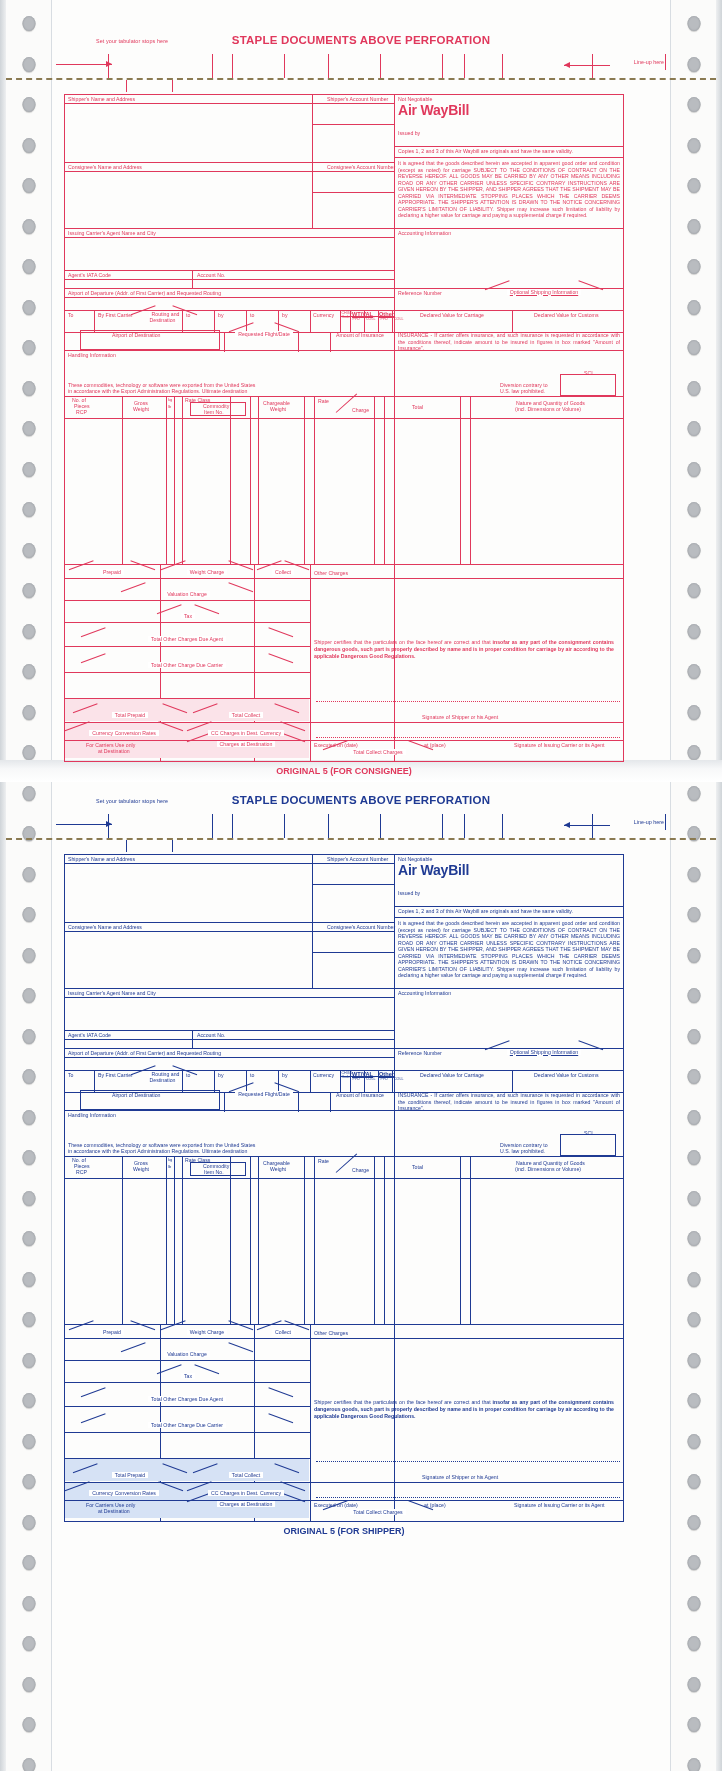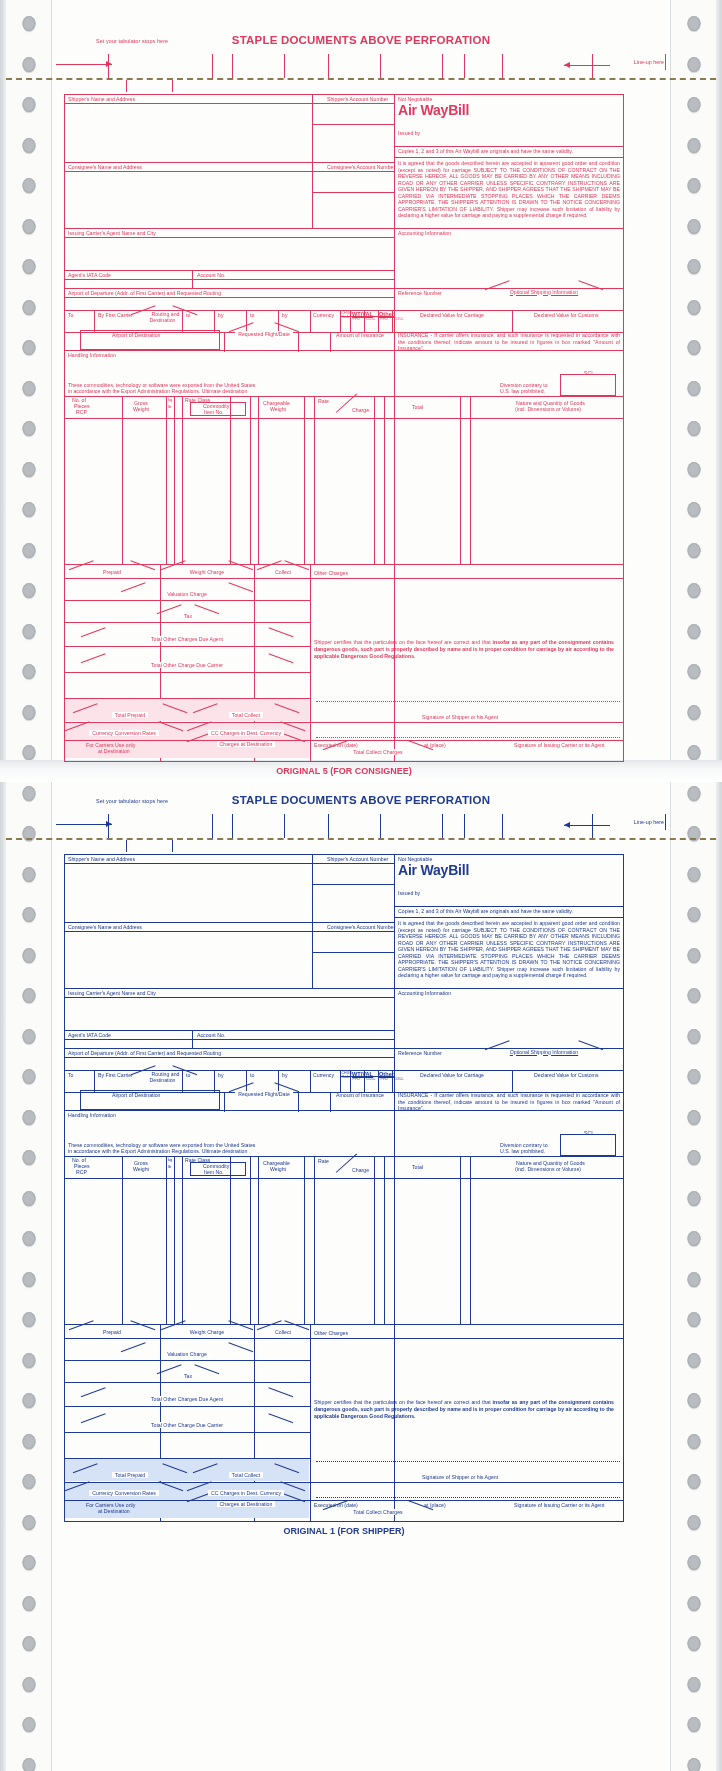--- a/index.html
+++ b/index.html
@@ -572,16 +572,16 @@
         <div class="t wrap" style="left: 250px; top: 545px; width: 300px; line-height: 1.3; text-align: justify; white-space: normal;"><span>Shipper certifies that the particulars on the face hereof are correct and that </span><span class="b">insofar as any part of the consignment contains dangerous goods, such part is properly described by name and is in proper condition for carriage by air according to the applicable Dangerous Good Regulations.</span></div>
         <div class="dotline" style="left: 252px; top: 607px; width: 304px;"></div>
         <div class="t " style="left: 358px; top: 620px;">Signature of Shipper or his Agent</div>
         <div class="l" style="left: 246px; top: 628px; width: 314px; height: 0.8px;"></div>
         <div class="dotline" style="left: 252px; top: 643px; width: 304px;"></div>
         <div class="t " style="left: 250px; top: 648px;">Executed on (date)</div>
         <div class="t " style="left: 360px; top: 648px;">at (place)</div>
         <div class="t " style="left: 450px; top: 648px;">Signature of Issuing Carrier or its Agent</div>
         <div class="l" style="left: 246px; top: 646px; width: 314px; height: 0.8px;"></div>
         <div class="flag" style="left: 262px; top: 655px; width: 104px;"><span>Total Collect Charges</span></div>
-        <div class="copy-foot" style="left: 0px; top: 672px; width: 560px; color: rgb(31, 58, 147);">ORIGINAL 1 (FOR SHIPPER)</div>
+        <div class="copy-foot" style="left: 0px; top: 672px; width: 560px; color: rgb(31, 58, 147);">ORIGINAL 5 (FOR SHIPPER)</div>
       </div>
     </div>
   </div>
 
 </body></html>

